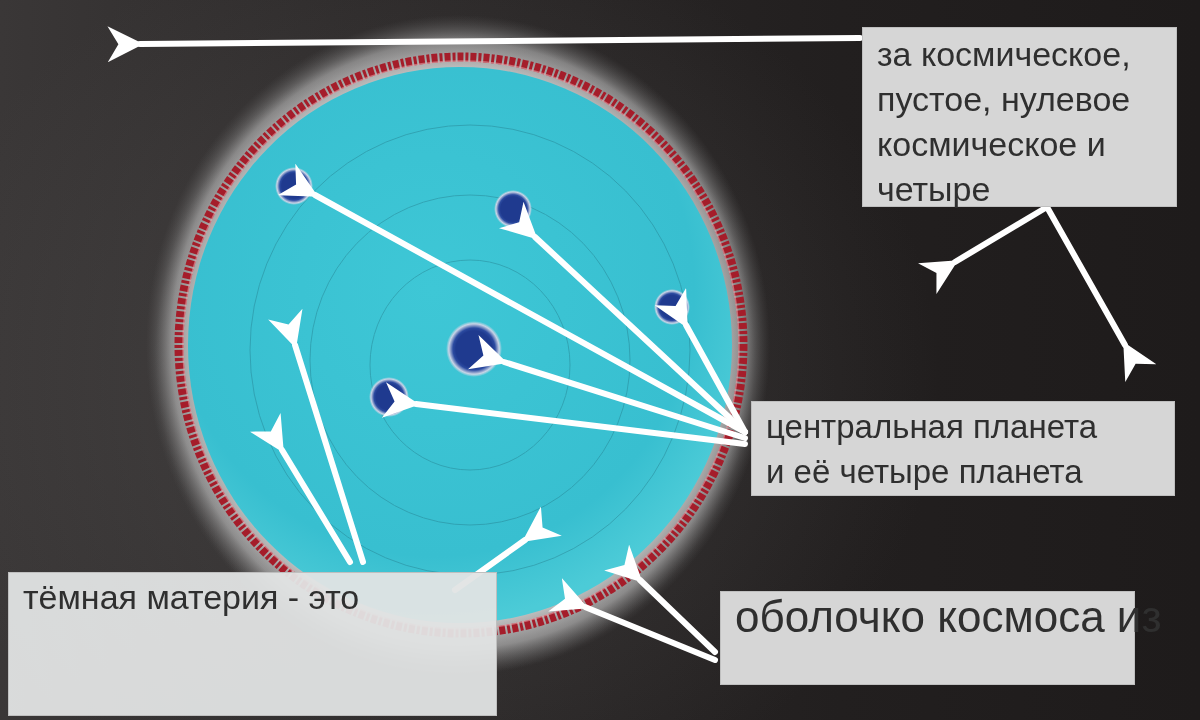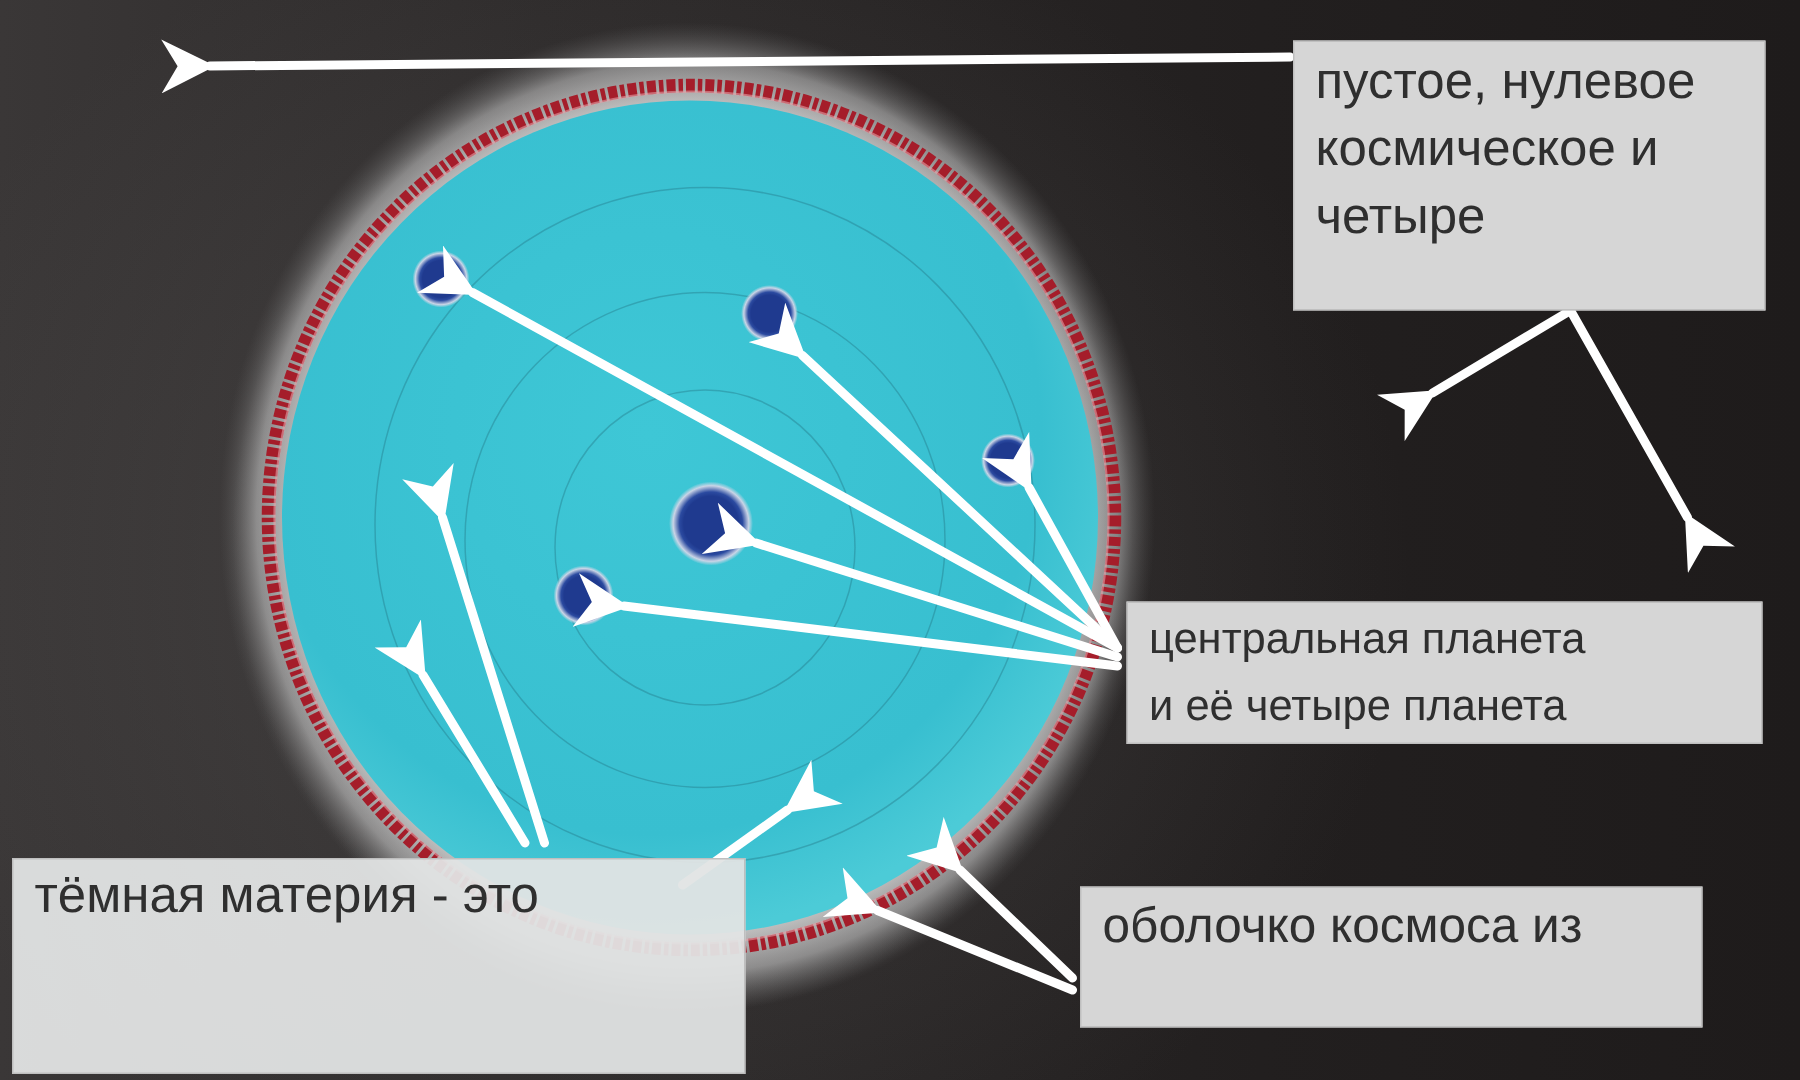--- a/index.html
+++ b/index.html
@@ -21,23 +21,23 @@
       background: #d6d6d6;
       color: #2f2f2f;
       font-size: 34px;
       line-height: 45px;
       padding: 2px 16px 4px 14px;
       box-sizing: border-box;
       border: 1px solid #bfbfbf;
     }
     .label span { display: block; white-space: nowrap; }
     #label-top-right { left: 862px; top: 27px; width: 315px; height: 180px; padding-top: 4px; }
-    #label-planet { left: 751px; top: 401px; width: 424px; height: 95px; font-size: 29px; }
+    #label-planet { left: 751px; top: 401px; width: 424px; height: 95px; font-size: 33px; }
     #label-dark { left: 8px; top: 572px; width: 489px; height: 144px; background: rgba(226,228,228,0.95); }
-    #label-shell { left: 720px; top: 591px; width: 415px; height: 94px; font-size: 33px; }
+    #label-shell { left: 720px; top: 591px; width: 415px; height: 94px; font-size: 44px; }
   </style>
 </head>
 <body>
 
 <div class="bg"></div>
 
 <svg class="scene" width="1200" height="720" viewBox="0 0 1200 720">
   <defs>
     <radialGradient id="sphereGrad" cx="45%" cy="40%" r="60%">
       <stop offset="0%" stop-color="#3ec7d6"></stop>
@@ -101,20 +101,21 @@
     <line x1="350" y1="562" x2="282" y2="450" marker-end="url(#ah)"></line>
     <line x1="363" y1="562" x2="295" y2="345" marker-end="url(#ah)"></line>
     <line x1="455" y1="590" x2="525" y2="540" marker-end="url(#ah)"></line>
 
     <line x1="715" y1="660" x2="585" y2="607" marker-end="url(#ah)"></line>
     <line x1="715" y1="652" x2="640" y2="580" marker-end="url(#ah)"></line>
   </g>
 </svg>
 
 <div class="label" id="label-top-right">
+  <span>за космическое,</span>
   <span>пустое, нулевое</span>
   <span>космическое и</span>
   <span>четыре</span>
 </div>
 
 <div class="label" id="label-planet">
   <span>центральная планета</span>
   <span>и её четыре планета</span>
 </div>
 

